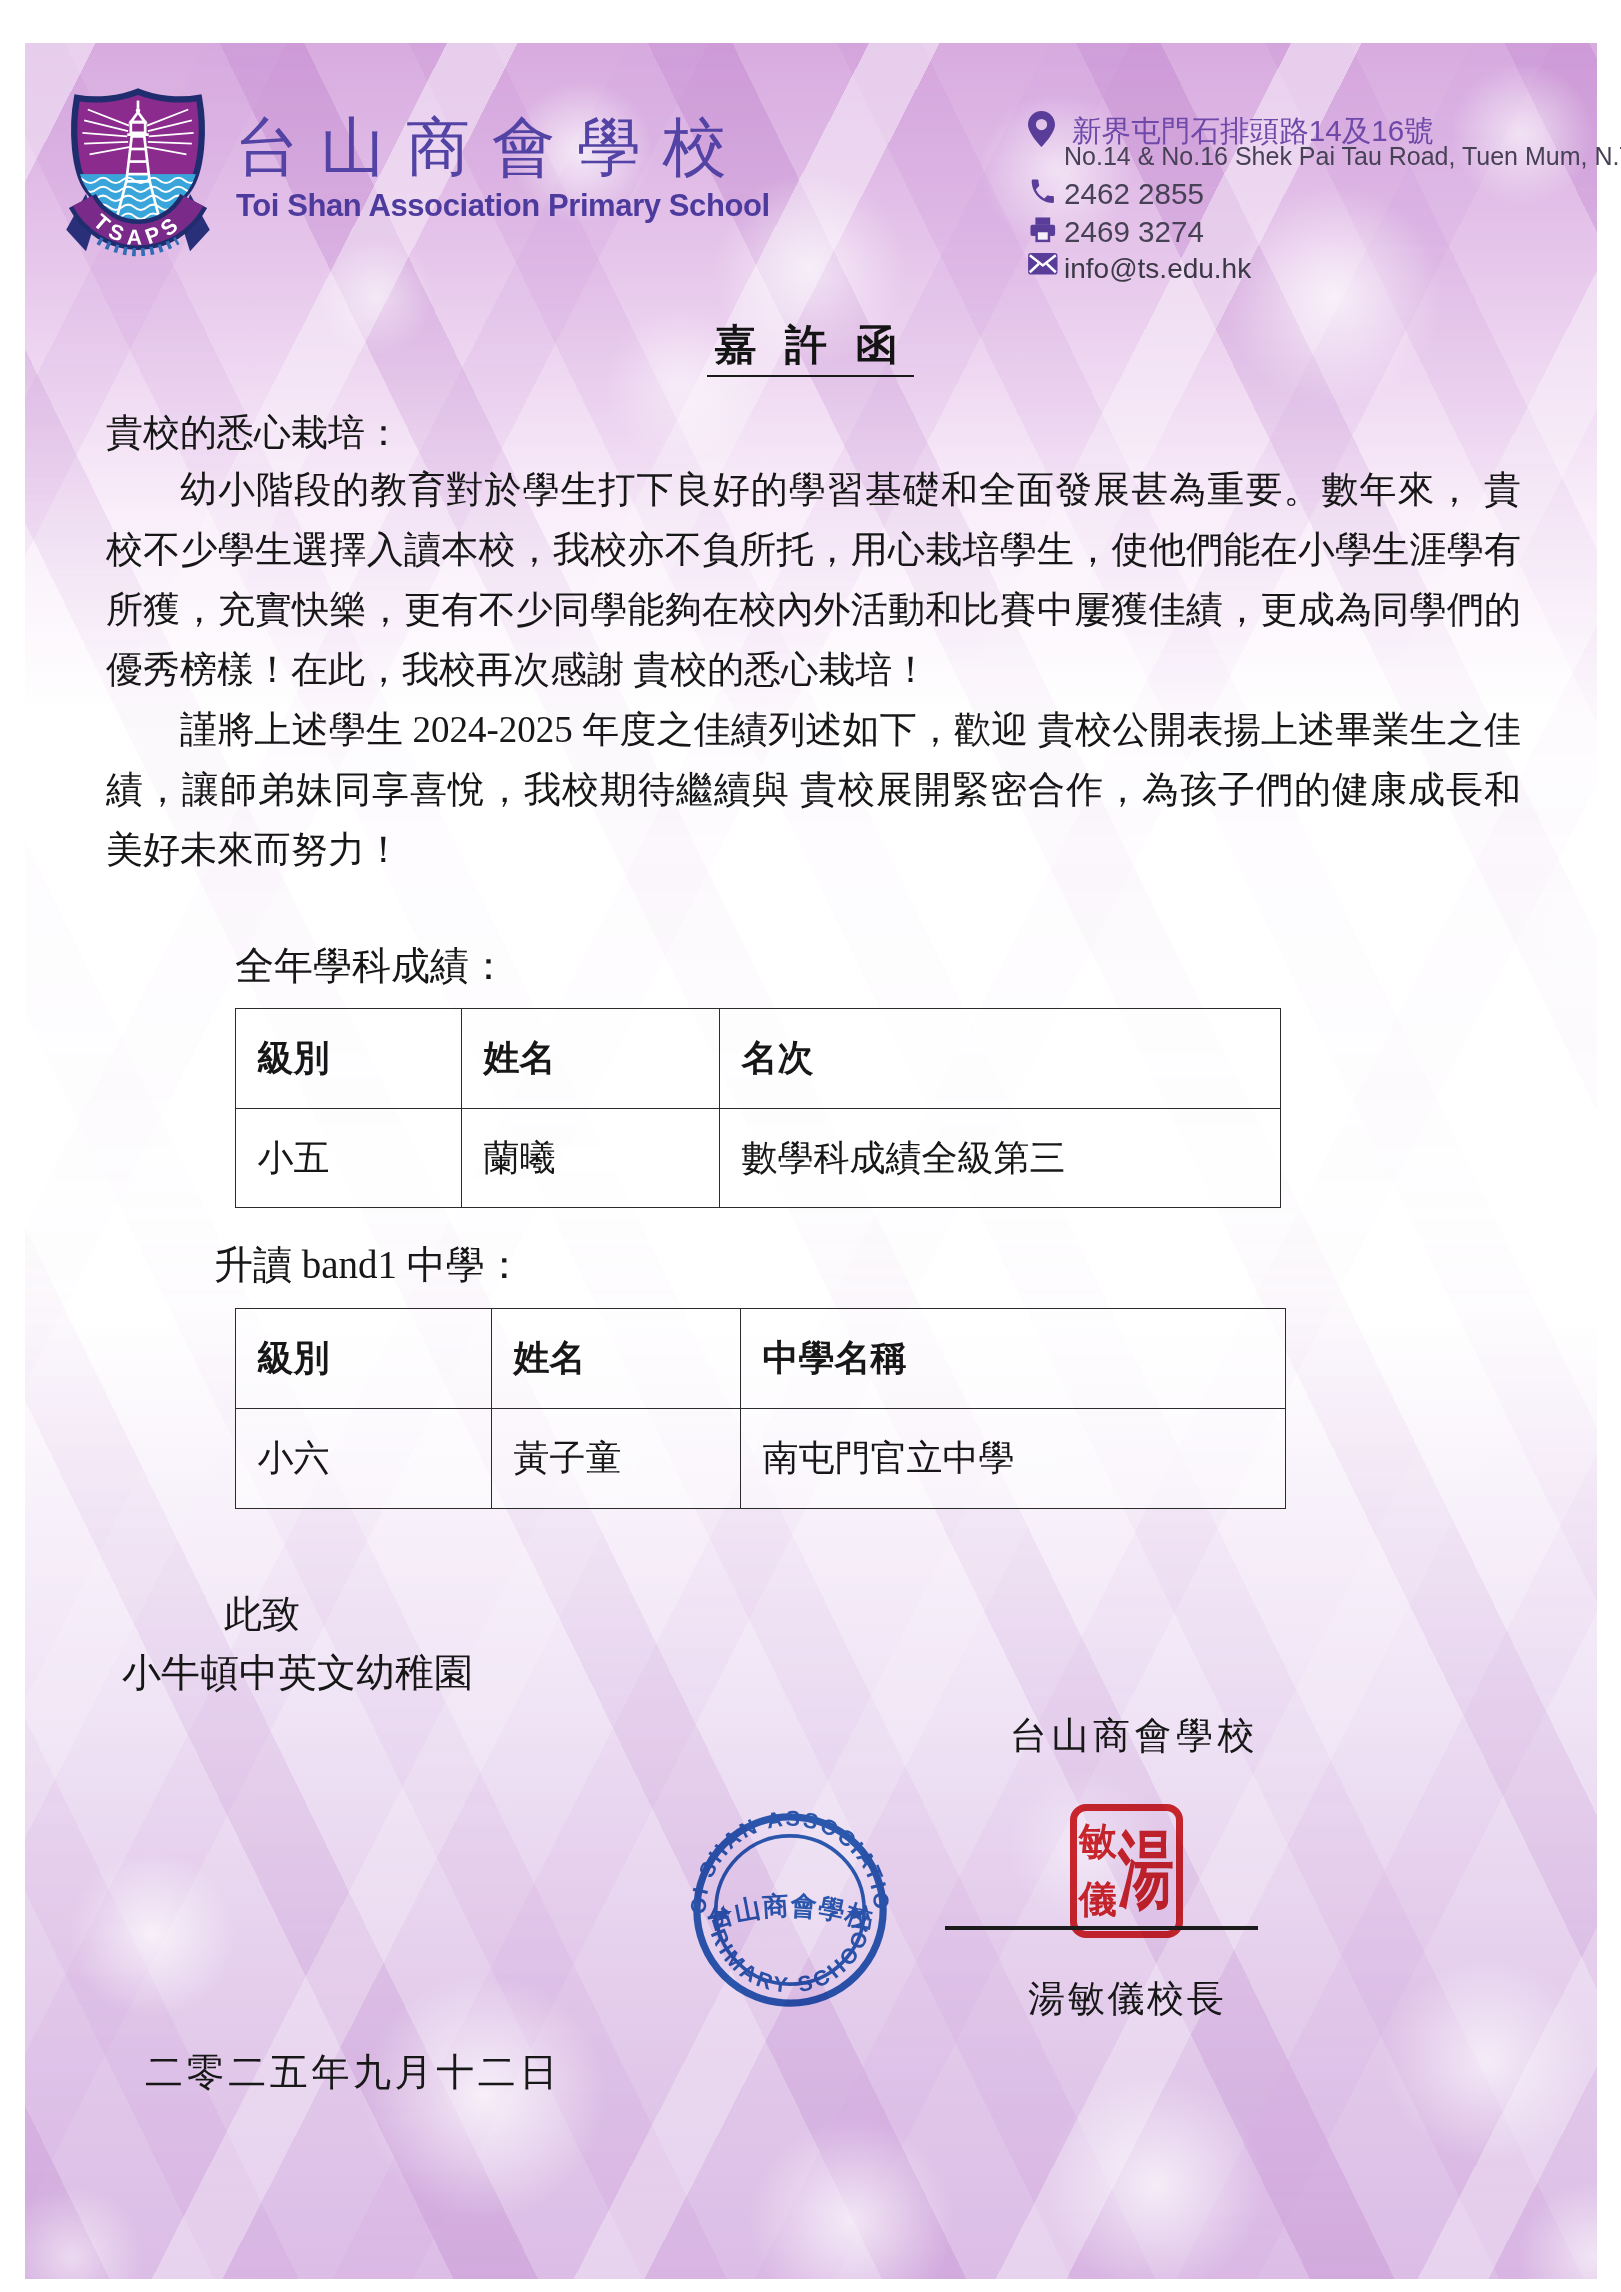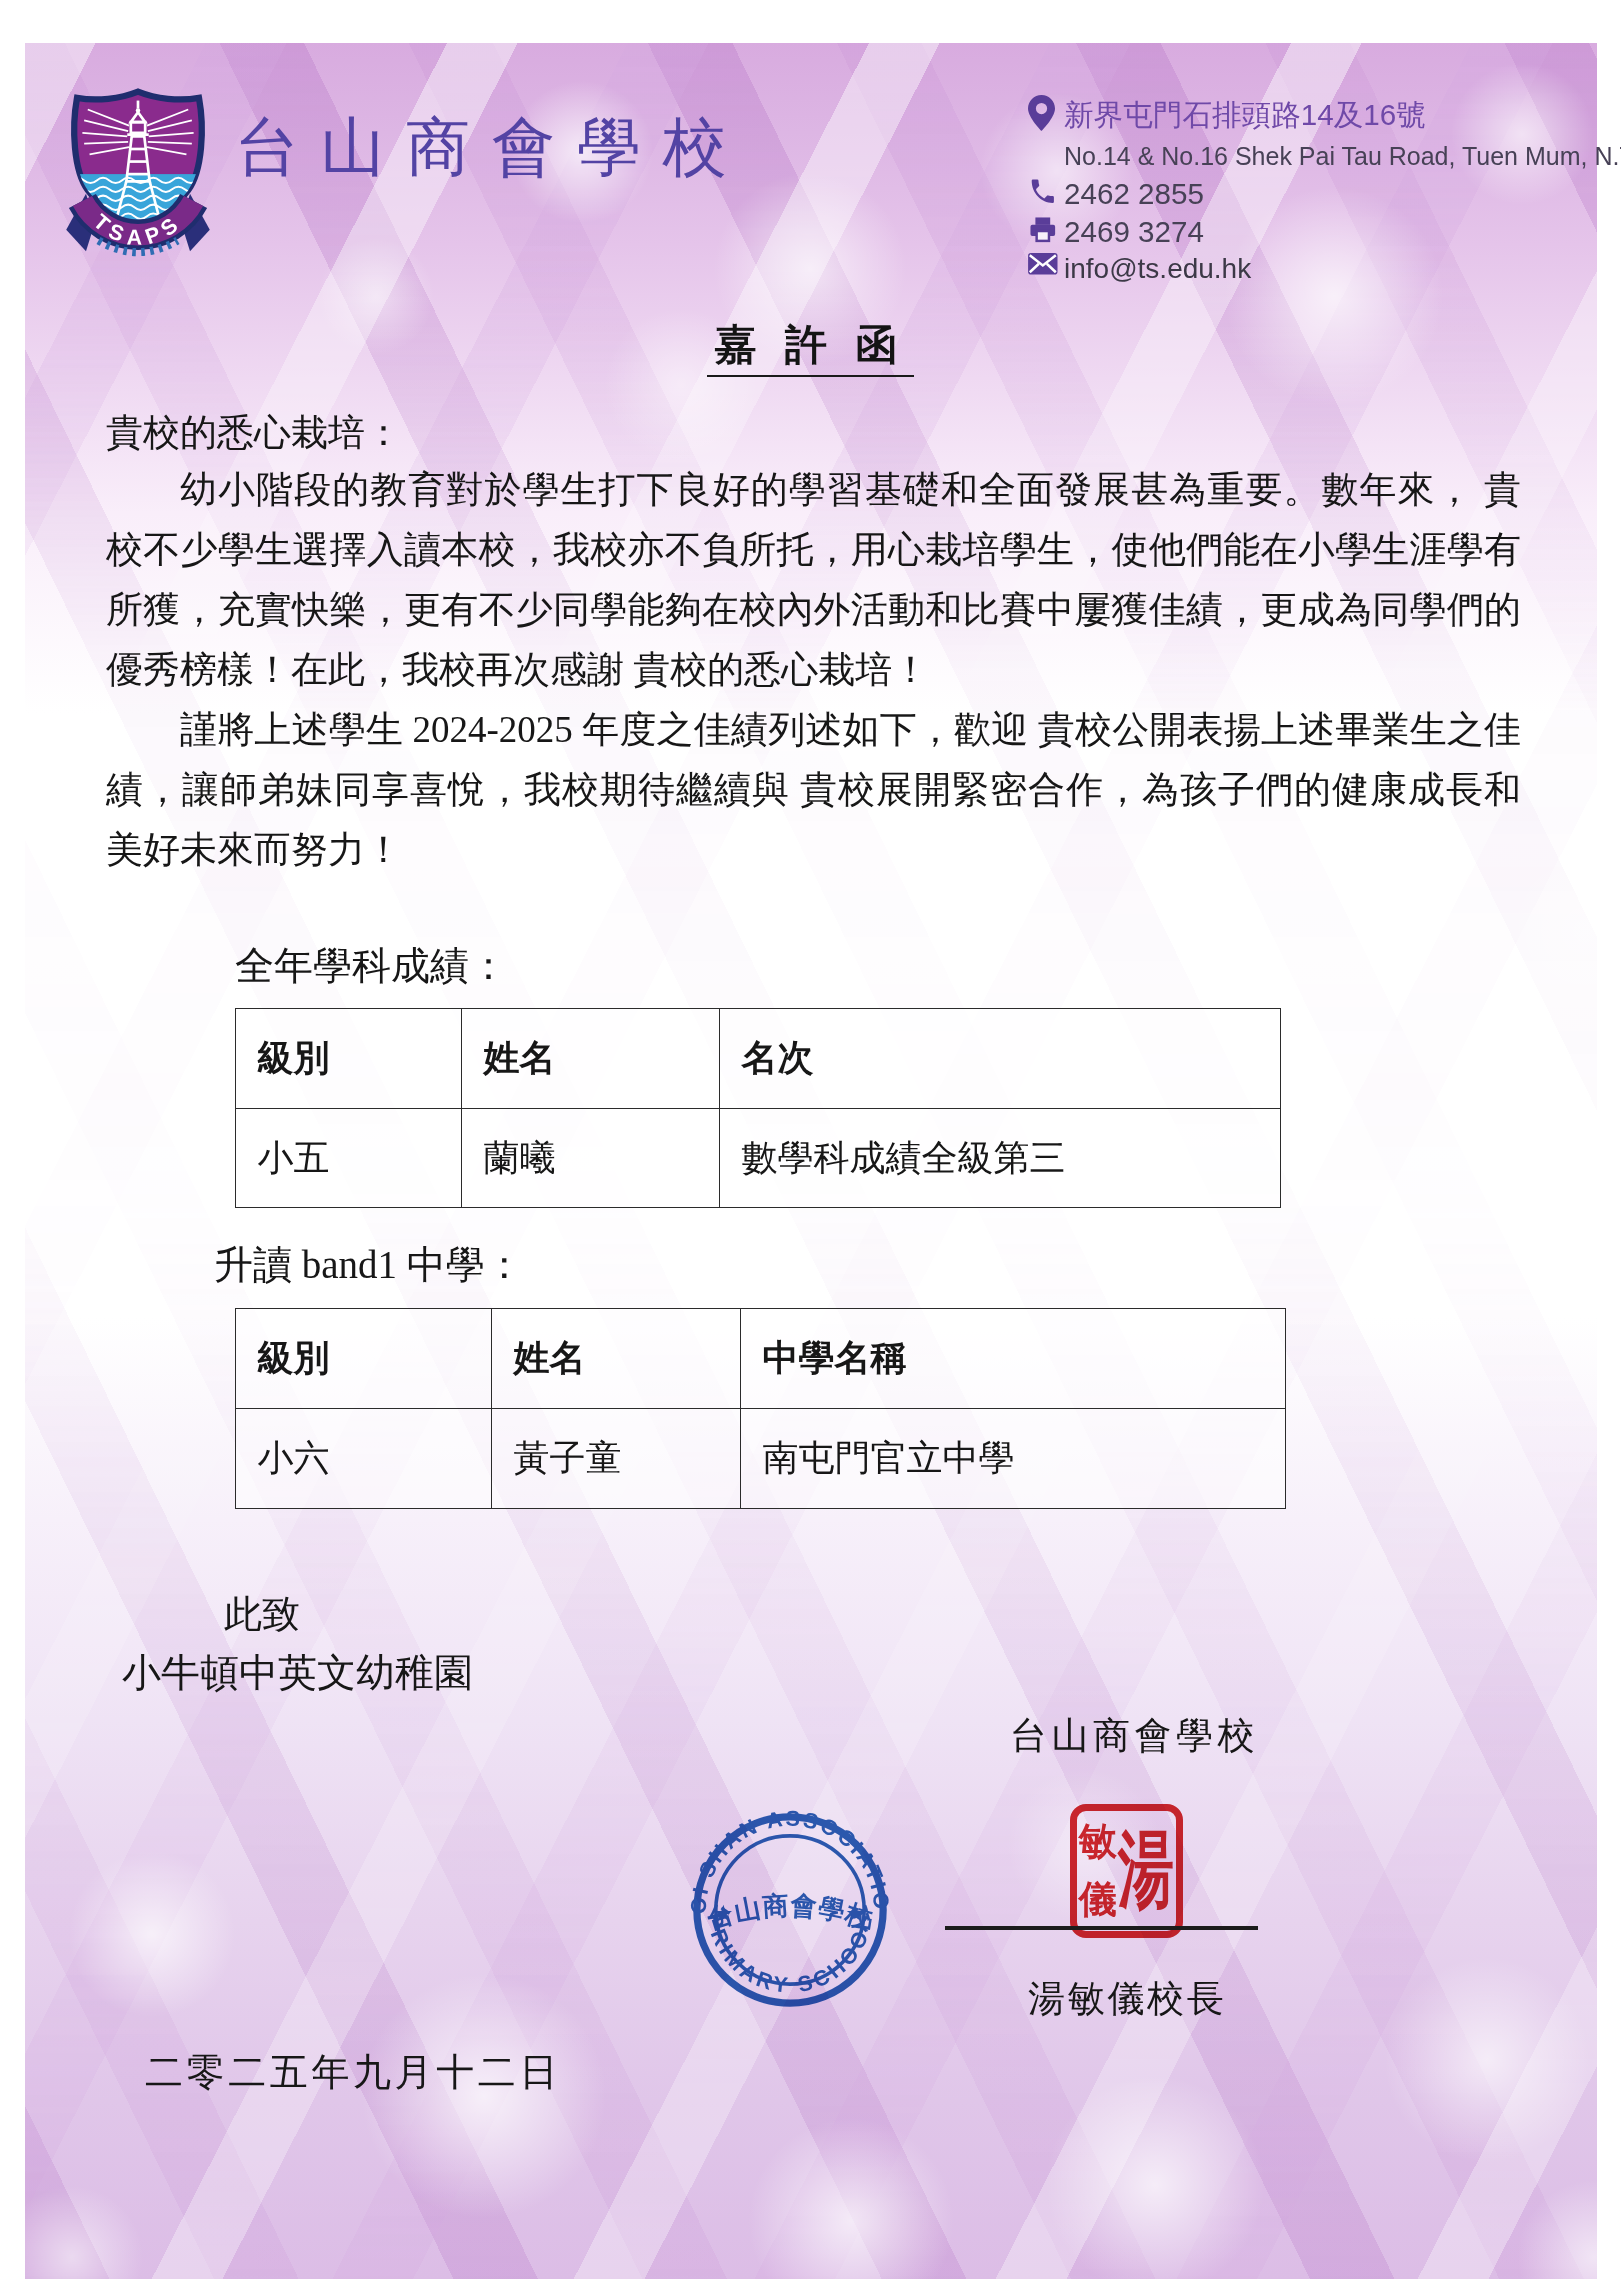--- a/index.html
+++ b/index.html
@@ -170,23 +170,24 @@
     <defs>
         <path id="bannerTextArc" d="M30 140 A 66 66 0 0 0 146 140"></path>
       </defs>
     <text font-family="Liberation Sans, sans-serif" font-size="24" font-weight="bold" fill="#ffffff" letter-spacing="7">
       <textPath href="#bannerTextArc" startOffset="50%" text-anchor="middle">TSAPS</textPath>
     </text>
     <path d="M44 170 Q 88 196 132 170" stroke="#2f6cb3" stroke-width="9" fill="none" stroke-dasharray="4 6"></path>
   </svg>
 
   <div class="name-zh">台山商會學校</div>
+  <div class="name-en">Toi Shan Association Primary School</div>
 
   <div class="contact">
-    <div class="contact-row" style="top:0;">
+    <div class="contact-row" style="top:16px;gap:8px;">
       <span class="cicon">
         <svg width="27" height="36" viewBox="0 0 24 32">
             <path d="M12 0C5.4 0 0 5.4 0 12c0 8 12 20 12 20s12-12 12-20C24 5.4 18.6 0 12 0zm0 17a5 5 0 1 1 0-10 5 5 0 0 1 0 10z" fill="#5a3d99"></path>
           </svg>
       </span>
       <span class="contact-text-zh">新界屯門石排頭路14及16號</span>
     </div>
     <div class="contact-row" style="top:47px;left:36px;">
       <span class="contact-text-en">No.14 &amp; No.16 Shek Pai Tau Road, Tuen Mum, N.T.</span>
     </div>

